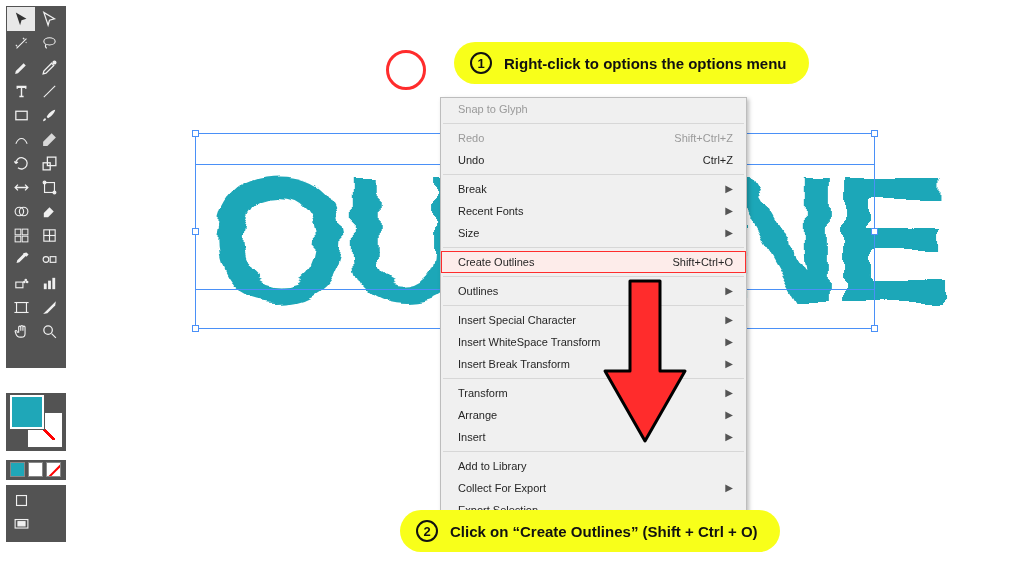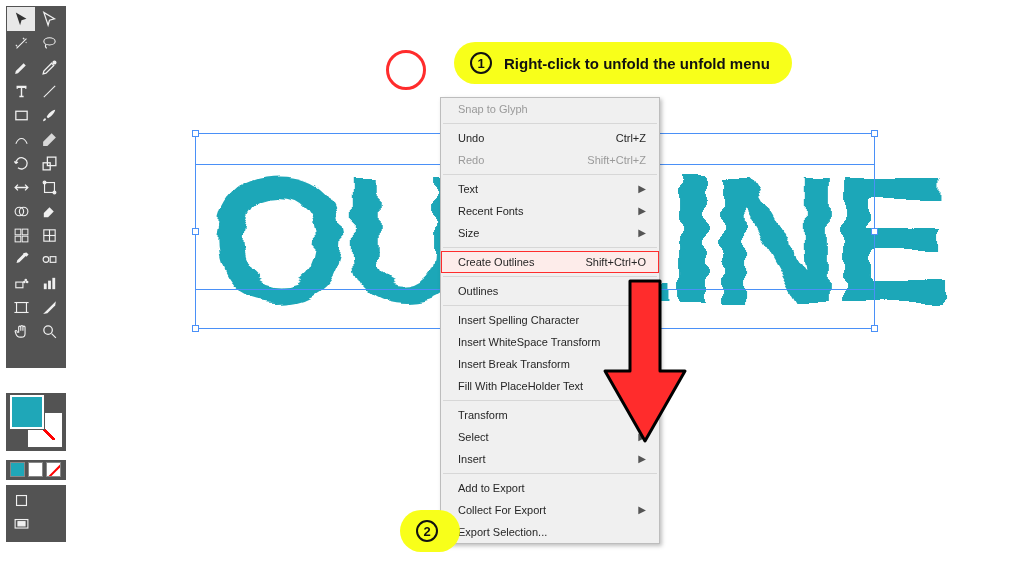--- a/index.html
+++ b/index.html
@@ -117,21 +117,21 @@
     white-space: nowrap;
     line-height: 1;
     filter: url(#rough);
     user-select:none;
   }
 
   
   .ctx-menu {
     position:absolute;
     left: 440px; top: 97px;
-    width: 220px;
+    width: 307px;
     background:#f0f0f0;
     border:1px solid #bdbdbd;
     box-shadow: 2px 2px 4px rgba(0,0,0,.25);
     font-size:11px;
     color:#262626;
   }
   .ctx-item {
     display:flex; justify-content:space-between;
     padding: 4px 12px 4px 16px;
     cursor:default;
@@ -390,31 +390,31 @@
   <div class="sel-handle sel-h6"></div>
   <div class="sel-handle sel-h7"></div>
   <div class="sel-handle sel-h8"></div>
 </div>
 
 <div class="ctx-menu" id="ctx">
     <div class="ctx-item disabled">
       <span>Snap to Glyph</span>
     </div>
     <div class="ctx-sep"></div>
-    <div class="ctx-item">
-      <span>Undo</span>
-      <span>Ctrl+Z</span>
-    </div>
     <div class="ctx-item disabled">
       <span>Redo</span>
       <span>Shift+Ctrl+Z</span>
     </div>
-    <div class="ctx-sep"></div>
-    <div class="ctx-item">
-      <span>Text</span>
+    <div class="ctx-item">
+      <span>Undo</span>
+      <span>Ctrl+Z</span>
+    </div>
+    <div class="ctx-sep"></div>
+    <div class="ctx-item">
+      <span>Break</span>
       <span class="arrow">▶</span>
     </div>
     <div class="ctx-item">
       <span>Recent Fonts</span>
       <span class="arrow">▶</span>
     </div>
     <div class="ctx-item">
       <span>Size</span>
       <span class="arrow">▶</span>
     </div>
@@ -423,65 +423,63 @@
       <span>Create Outlines</span>
       <span>Shift+Ctrl+O</span>
     </div>
     <div class="ctx-sep"></div>
     <div class="ctx-item">
       <span>Outlines</span>
       <span class="arrow">▶</span>
     </div>
     <div class="ctx-sep"></div>
     <div class="ctx-item">
-      <span>Insert Spelling Character</span>
+      <span>Insert Special Character</span>
       <span class="arrow">▶</span>
     </div>
     <div class="ctx-item">
       <span>Insert WhiteSpace Transform</span>
       <span class="arrow">▶</span>
     </div>
     <div class="ctx-item">
       <span>Insert Break Transform</span>
       <span class="arrow">▶</span>
     </div>
-    <div class="ctx-item">
-      <span>Fill With PlaceHolder Text</span>
-    </div>
     <div class="ctx-sep"></div>
     <div class="ctx-item">
       <span>Transform</span>
       <span class="arrow">▶</span>
     </div>
     <div class="ctx-item">
-      <span>Select</span>
+      <span>Arrange</span>
       <span class="arrow">▶</span>
     </div>
     <div class="ctx-item">
       <span>Insert</span>
       <span class="arrow">▶</span>
     </div>
     <div class="ctx-sep"></div>
     <div class="ctx-item">
-      <span>Add to Export</span>
+      <span>Add to Library</span>
     </div>
     <div class="ctx-item">
       <span>Collect For Export</span>
       <span class="arrow">▶</span>
     </div>
     <div class="ctx-item">
       <span>Export Selection...</span>
     </div>
   </div>
 
 <div class="red-circle"></div>
 
 <div class="callout" style="left:454px; top:42px;">
   <span class="num">1</span>
-  <span>Right-click to unfold the unfold menu</span>
+  <span>Right-click to options the options menu</span>
 </div>
 <div class="callout" style="left:400px; top:510px;">
   <span class="num">2</span>
+  <span>Click on “Create Outlines” (Shift + Ctrl + O)</span>
 </div>
 
 <svg class="fat-arrow" viewBox="0 0 90 170">
   <path d="M30 5 h30 v90 h25 L45 165 5 95 h25 z" fill="#ff2c2c" stroke="#000" stroke-width="3" stroke-linejoin="round"></path>
 </svg>
 
 </body></html>

